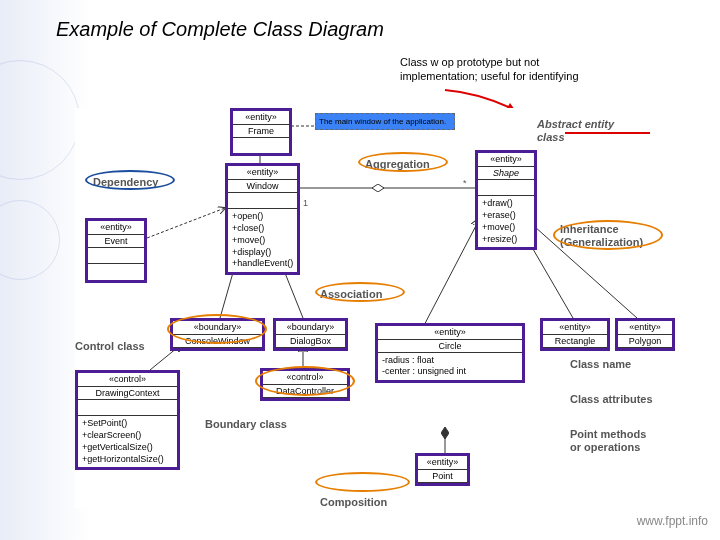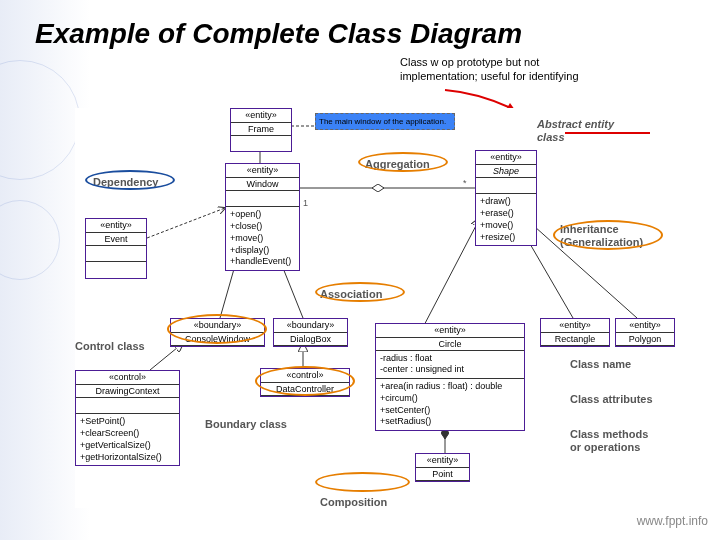--- a/index.html
+++ b/index.html
@@ -1,23 +1,23 @@
 <!DOCTYPE html>
 <html><head>
 <meta charset="utf-8">
 <style>
 *{box-sizing:border-box;margin:0;padding:0}
 body{width:720px;height:540px;font-family:Arial,sans-serif;position:relative;background:#fff;overflow:hidden}
 .bg-deco{position:absolute;left:0;top:0;width:90px;height:540px;background:linear-gradient(90deg,rgba(100,130,200,0.15),transparent);z-index:0}
 .bg-circ{position:absolute;border-radius:50%;border:1px solid rgba(100,130,200,0.2)}
-.title{position:absolute;top:18px;left:35px;font-size:28px;font-weight:bold;font-style:italic;color:#000;z-index:5}
+.title{position:absolute;top:18px;left:56px;font-size:20px;font-weight:normal;font-style:italic;color:#000;z-index:5}
 .note{position:absolute;top:55px;left:400px;font-size:11px;color:#000;line-height:1.3;z-index:5;width:230px}
 .footer{position:absolute;bottom:12px;right:12px;font-size:12px;color:#888}
 .diagram{position:absolute;top:108px;left:75px;width:610px;height:400px;background:#fff;z-index:3}
-.uml{position:absolute;background:#fff;border:1px solid #4c1d95;font-size:9px;text-align:center}
+.uml{position:absolute;background:#fff;border:3px solid #4c1d95;font-size:9px;text-align:center}
 .uml .st{border-bottom:1px solid #333;padding:1px 4px;line-height:1.2}
 .uml .nm{border-bottom:1px solid #333;padding:1px 4px;font-weight:normal}
 .uml .sec{border-bottom:1px solid #333;padding:2px 4px;text-align:left;line-height:1.3;min-height:8px}
 .uml .sec:last-child{border-bottom:none}
 .uml .it{font-style:italic}
 .lbl{position:absolute;font-size:11px;font-weight:bold;color:#555;white-space:nowrap}
 .oval{position:absolute;border:2px solid #e67e00;border-radius:50%;background:transparent}
 .ovalb{position:absolute;border:2px solid #1a4d9e;border-radius:50%;background:transparent}
 .redline{position:absolute;height:2px;background:#d00}
 svg.conn{position:absolute;top:0;left:0;width:610px;height:400px;pointer-events:none}
@@ -118,24 +118,20 @@
 <div class="uml" style="left:198px;top:210px;width:75px">
   <div class="st">«boundary»</div>
   <div class="nm">DialogBox</div>
 </div>
 
 <div class="uml" style="left:300px;top:215px;width:150px">
   <div class="st">«entity»</div>
   <div class="nm">Circle</div>
   <div class="sec" style="white-space:pre">-radius : float
 -center : unsigned int</div>
-  <div class="sec" style="white-space:pre">+area(in radius : float) : double
-+circum()
-+setCenter()
-+setRadius()</div>
 </div>
 
 <div class="uml" style="left:465px;top:210px;width:70px">
   <div class="st">«entity»</div>
   <div class="nm">Rectangle</div>
 </div>
 
 <div class="uml" style="left:540px;top:210px;width:60px">
   <div class="st">«entity»</div>
   <div class="nm">Polygon</div>
@@ -169,21 +165,21 @@
 <span class="lbl" style="left:245px;top:180px">Association</span>
 <span class="lbl" style="left:485px;top:115px;white-space:pre;line-height:1.2">Inheritance
 (Generalization)</span>
 <span class="lbl" style="left:245px;top:388px">Composition</span>
 <span class="lbl" style="left:462px;top:10px;white-space:pre;line-height:1.2;font-style:italic">Abstract entity
 class</span>
 <span class="lbl" style="left:0px;top:232px">Control class</span>
 <span class="lbl" style="left:130px;top:310px">Boundary class</span>
 <span class="lbl" style="left:495px;top:250px">Class name</span>
 <span class="lbl" style="left:495px;top:285px">Class attributes</span>
-<span class="lbl" style="left:495px;top:320px;white-space:pre;line-height:1.2">Class methods
+<span class="lbl" style="left:495px;top:320px;white-space:pre;line-height:1.2">Point methods
 or operations</span>
 
 <div class="ovalb" style="left:10px;top:62px;width:90px;height:20px"></div>
 <div class="oval" style="left:283px;top:44px;width:90px;height:20px"></div>
 <div class="oval" style="left:240px;top:174px;width:90px;height:20px"></div>
 <div class="oval" style="left:478px;top:112px;width:110px;height:30px"></div>
 <div class="oval" style="left:240px;top:364px;width:95px;height:20px"></div>
 <div class="oval" style="left:180px;top:258px;width:100px;height:30px"></div>
 <div class="oval" style="left:92px;top:206px;width:100px;height:30px"></div>
 

